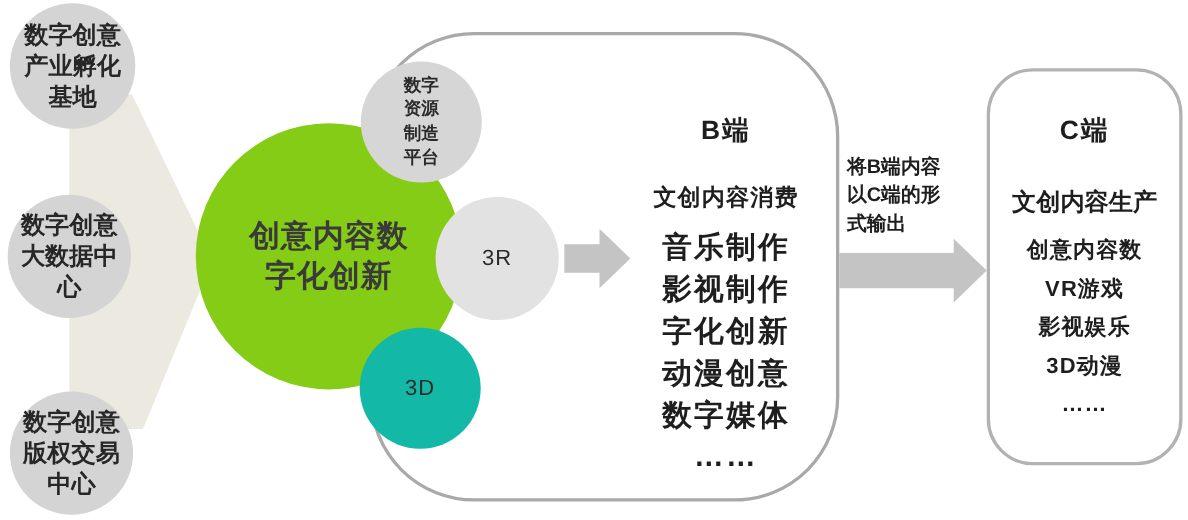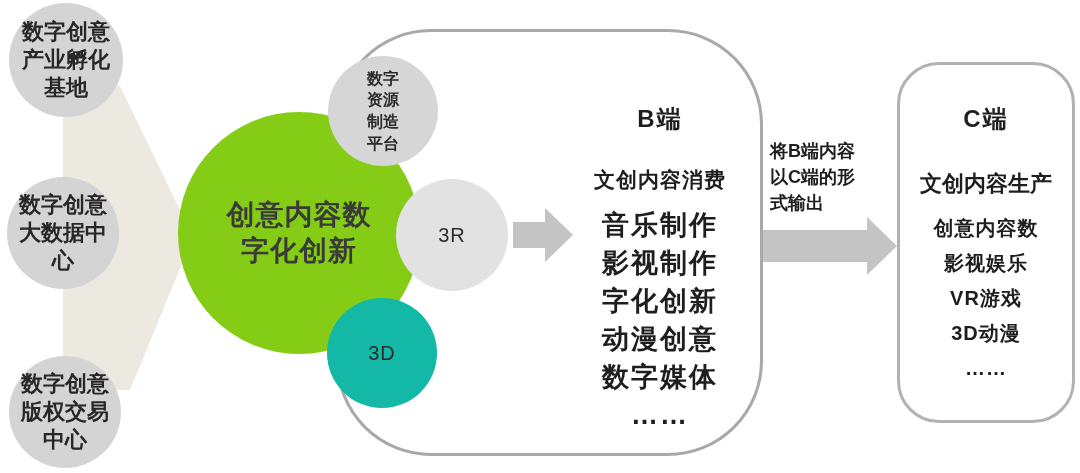--- a/index.html
+++ b/index.html
@@ -101,20 +101,20 @@
 
   <div class="flow-label">将B端内容
 以C端的形
 式输出</div>
 
   <div class="panel-content" id="c-content">
     <div class="panel-title">C端</div>
     <div class="panel-sub">文创内容生产</div>
     <div class="item-list">
       <div class="item">创意内容数</div>
+      <div class="item">VR游戏</div>
       <div class="item">影视娱乐</div>
-      <div class="item">VR游戏</div>
       <div class="item">3D动漫</div>
       <div class="item dots">……</div>
     </div>
   </div>
 
 </div>
 
 </body></html>

